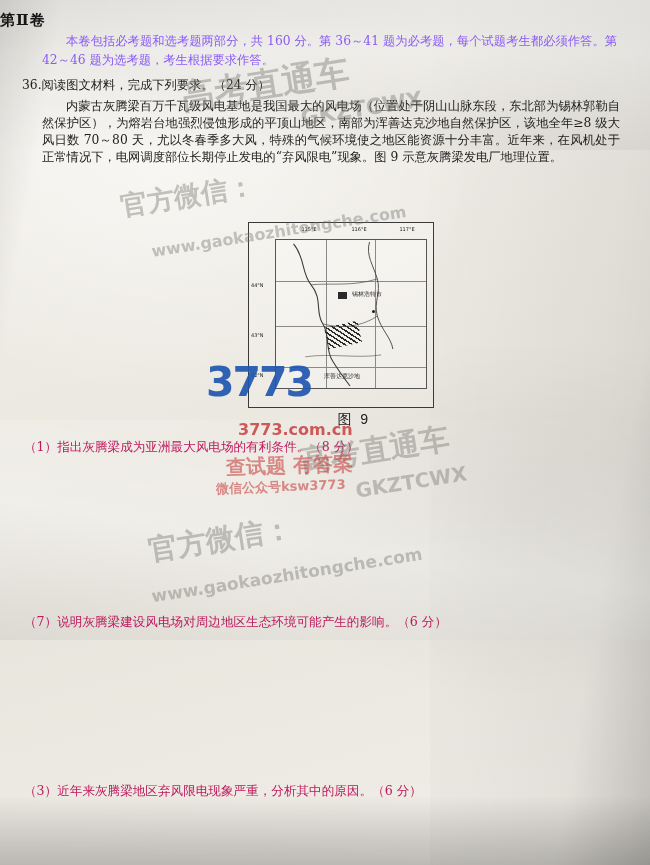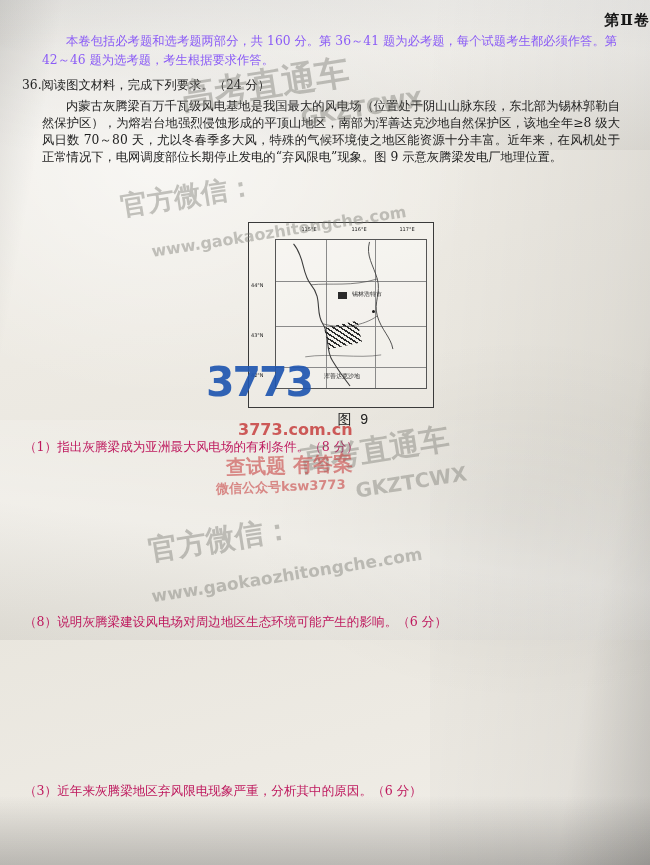--- a/index.html
+++ b/index.html
@@ -54,21 +54,21 @@
     position: absolute;
     inset: 0;
     color: #1d1d1d;
   }
 
   .doc-title {
     position: absolute;
     top: 11px;
     left: 0;
     width: 650px;
-    text-align: right;
+    text-align: left;
     font-family: "DejaVu Serif", "Liberation Serif", serif;
     font-weight: bold;
     font-size: 15px;
     letter-spacing: 1px;
     color: #161616;
   }
 
   .para {
     position: absolute;
     font-family: "DejaVu Serif", "Liberation Serif", serif;
@@ -305,21 +305,21 @@
         <div class="lon-label" style="left:158px;">117°E</div>
 
         <div class="lat-label" style="top:62px;">44°N</div>
         <div class="lat-label" style="top:112px;">43°N</div>
         <div class="lat-label" style="top:152px;">42°N</div>
       </div>
       <div class="map-caption">图 9</div>
     </div>
 
     <div class="sub-q q1">（1）指出灰腾梁成为亚洲最大风电场的有利条件。（8 分）</div>
-    <div class="sub-q q2">（8）说明灰腾梁建设风电场对周边地区生态环境可能产生的影响。（6 分）</div>
+    <div class="sub-q q2">（7）说明灰腾梁建设风电场对周边地区生态环境可能产生的影响。（6 分）</div>
     <div class="sub-q q3">（3）近年来灰腾梁地区弃风限电现象严重，分析其中的原因。（6 分）</div>
 
     <div class="wm wm-gray wm-a">高考直通车</div>
     <div class="wm wm-gray wm-b">GKZTCWX</div>
     <div class="wm wm-gray wm-c">官方微信：</div>
     <div class="wm wm-gray wm-d">www.gaokaozhitongche.com</div>
 
     <div class="wm wm-gray wm-e">高考直通车</div>
     <div class="wm wm-gray wm-f">GKZTCWX</div>
     <div class="wm wm-gray wm-g">官方微信：</div>

